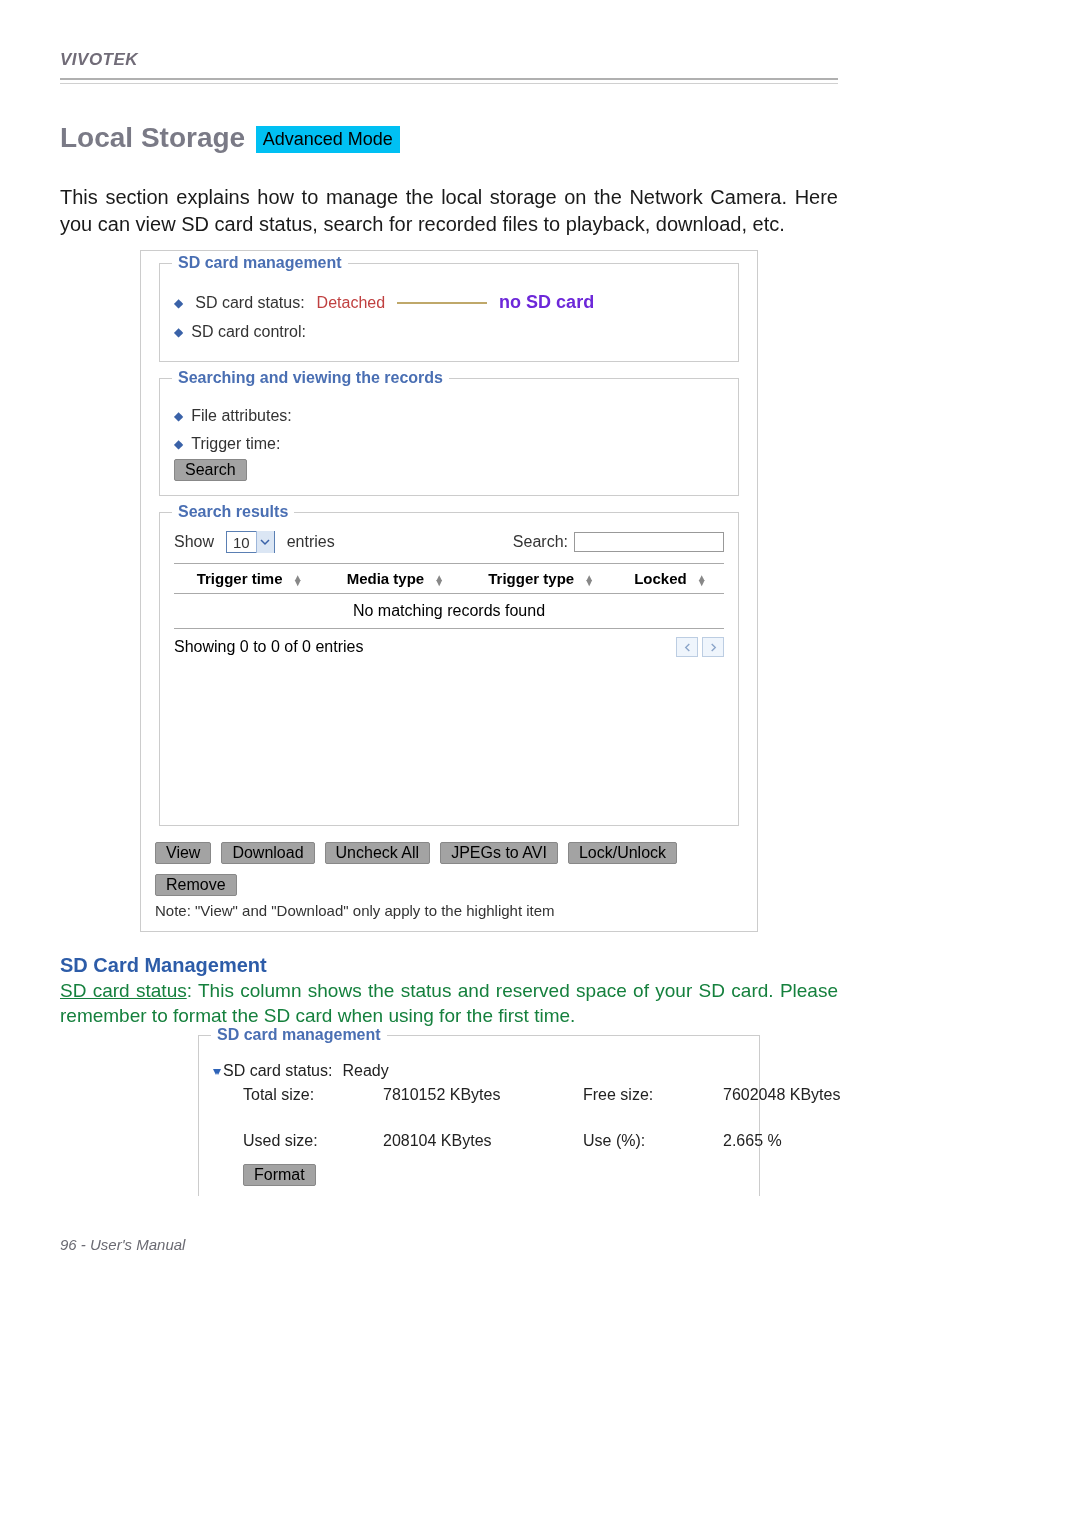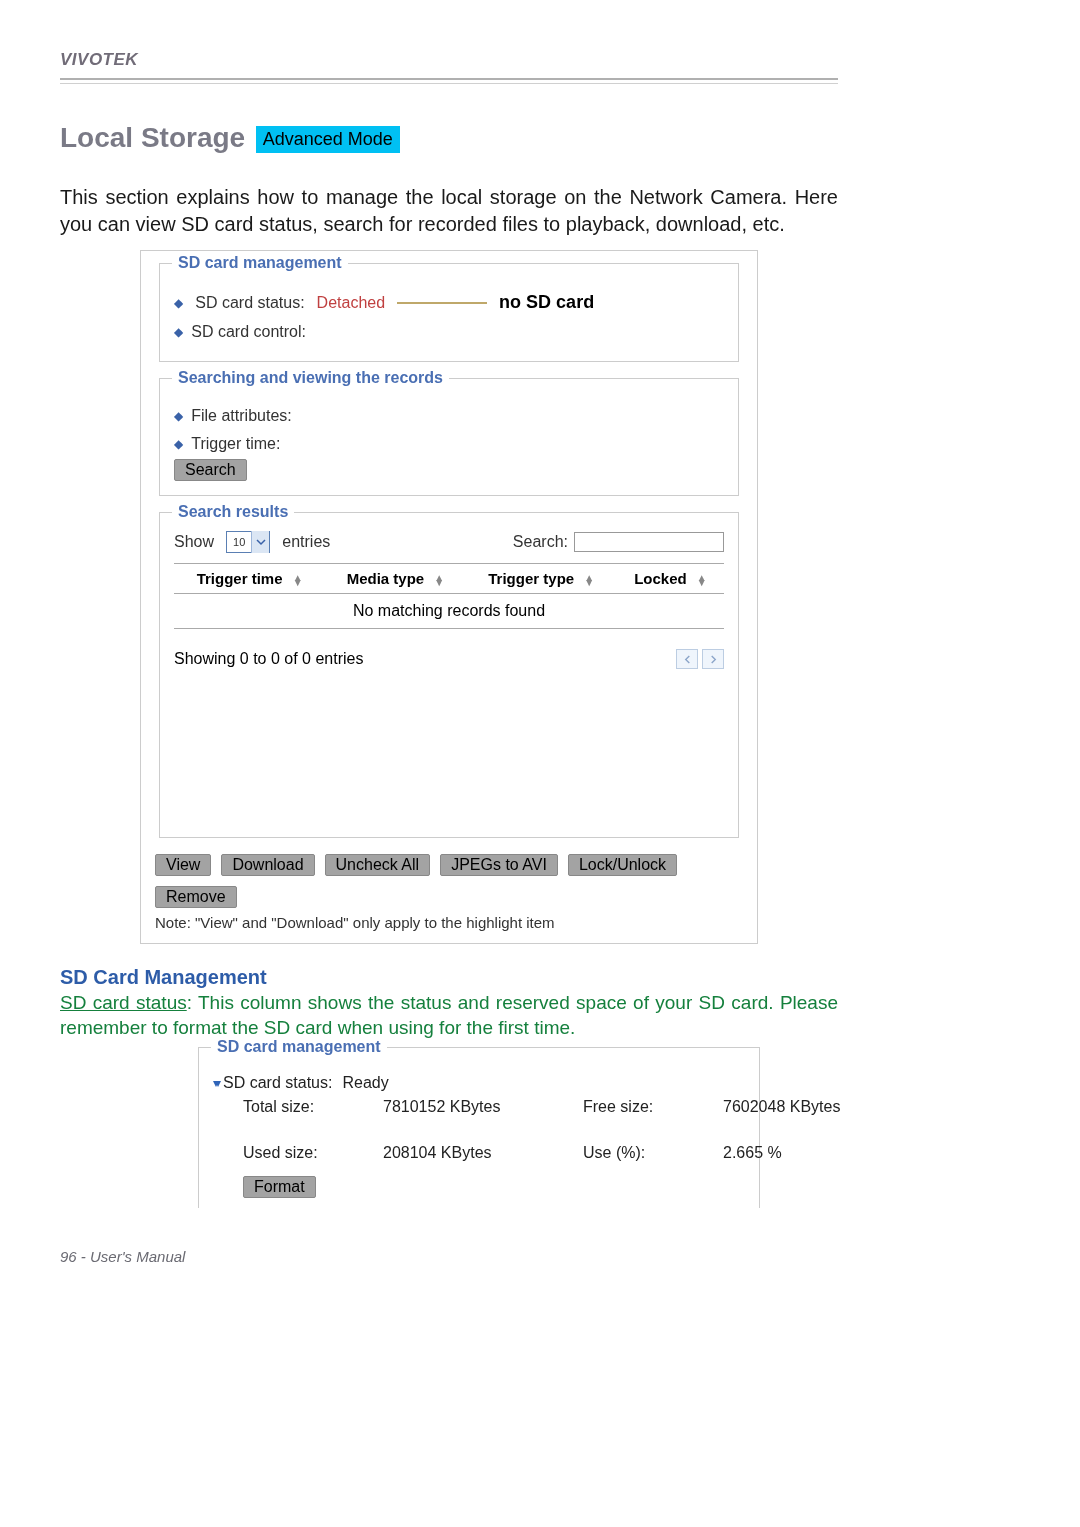--- a/index.html
+++ b/index.html
@@ -13,37 +13,37 @@
 .mode-badge { display:inline-block; background:#00c0f3; color:#000; font-size:18px; padding:2px 6px; margin-left:6px; vertical-align: middle; border:1px solid #00c0f3; position:relative; top:-3px;}
 .para { margin-top: 28px; font-size: 20px; color:#1a1a1a; text-align: justify; line-height:1.35;}
 .fig { margin: 12px 80px 0 80px; border:1px solid #ccc; background:#fff; position:relative; }
 .section { margin:12px 18px 16px 18px; border:1px solid #ccc; position:relative; padding: 18px 14px 14px 14px; }
 .section .legend { position:absolute; top:-10px; left:12px; background:#fff; padding:0 6px; color:#4a6fb3; font-size:16px; font-weight:bold; }
 .row-item { font-size:16px; color:#333; margin:10px 0 6px 0; display:flex; align-items:center; gap:8px; }
 .bullet { color:#3a62a8; font-size:12px; }
 .status-red { color:#c04040; }
 .annot { display:flex; align-items:center; gap:12px; }
 .annot-line { width:90px; height:2px; background:#bfa86a; display:inline-block;}
-.no-sd { color:#000000; font-weight:bold; font-size:18px; }
+.no-sd { color:#6d28d9; font-weight:bold; font-size:18px; }
 .btn { display:inline-block; border:1px solid #888; background:#a3a3a3; padding:1px 10px; font-size:16px; border-radius:2px; }
 .sr-top { display:flex; justify-content:space-between; align-items:center; font-size:16px; color:#333;}
 .sr-top .left { display:flex; align-items:center; gap:12px;}
 .selectbox { border:1px solid #5a7fb3; display:inline-flex; align-items:center; height:22px; }
-.selectbox .val { padding:0 6px; font-size:11px;}
+.selectbox .val { padding:0 6px; font-size:15px;}
 .selectbox .caret { width:18px; height:22px; display:flex; align-items:center; justify-content:center; background:#dbe6f4; border-left:1px solid #9db6da;}
 .caret svg { width:10px; height:10px; }
 .sr-top .right { display:flex; align-items:center; gap:6px;}
 .txt-input { border:1px solid #999; width:150px; height:20px; background:#fff; }
 table.dt { width:100%; margin-top:10px; border-collapse:collapse; font-size:16px;}
 table.dt th { border-top:1px solid #aaa; border-bottom:1px solid #aaa; padding:6px 4px; font-weight:bold; font-size:15px;}
 .sort-icon { color:#888; display:inline-block; margin-left:6px; font-size:10px; vertical-align:middle;}
 .sort-icon .u { display:block; line-height:5px;}
 .sort-icon .d { display:block; line-height:5px;}
 .dt .nomatch { text-align:center; padding:8px 0; border-bottom:1px solid #aaa;}
-.dt-footer { display:flex; justify-content:space-between; align-items:center; margin-top:20px; font-size:16px;text-align:right;}
+.dt-footer { display:flex; justify-content:space-between; align-items:center; margin-top:8px; font-size:16px;text-align:right;}
 .pager { display:flex; gap:4px; }
 .pager button { width:22px; height:20px; border:1px solid #a0b8d6; background:#e9f1fb; display:flex; align-items:center; justify-content:center; padding:0;}
 .pager button.disabled { opacity:0.7; }
 .action-row { display:flex; gap:10px; margin:10px 14px 4px 14px; flex-wrap:wrap;}
 .note { font-size:15px; color:#333; margin:6px 14px 12px 14px; }
 .sub-head { color:#2d5ca8; font-size:20px; font-weight:bold; margin-top:22px; }
 .underline { text-decoration: underline; }
 .body-text { font-size:19px; color:#15803d; text-align:justify; line-height:1.3; margin-top:2px; }
 .fig2 { margin: 6px 60px 0 120px; border-bottom:none; }
 .fig2 .section { border-bottom:none; padding-bottom:10px;}

